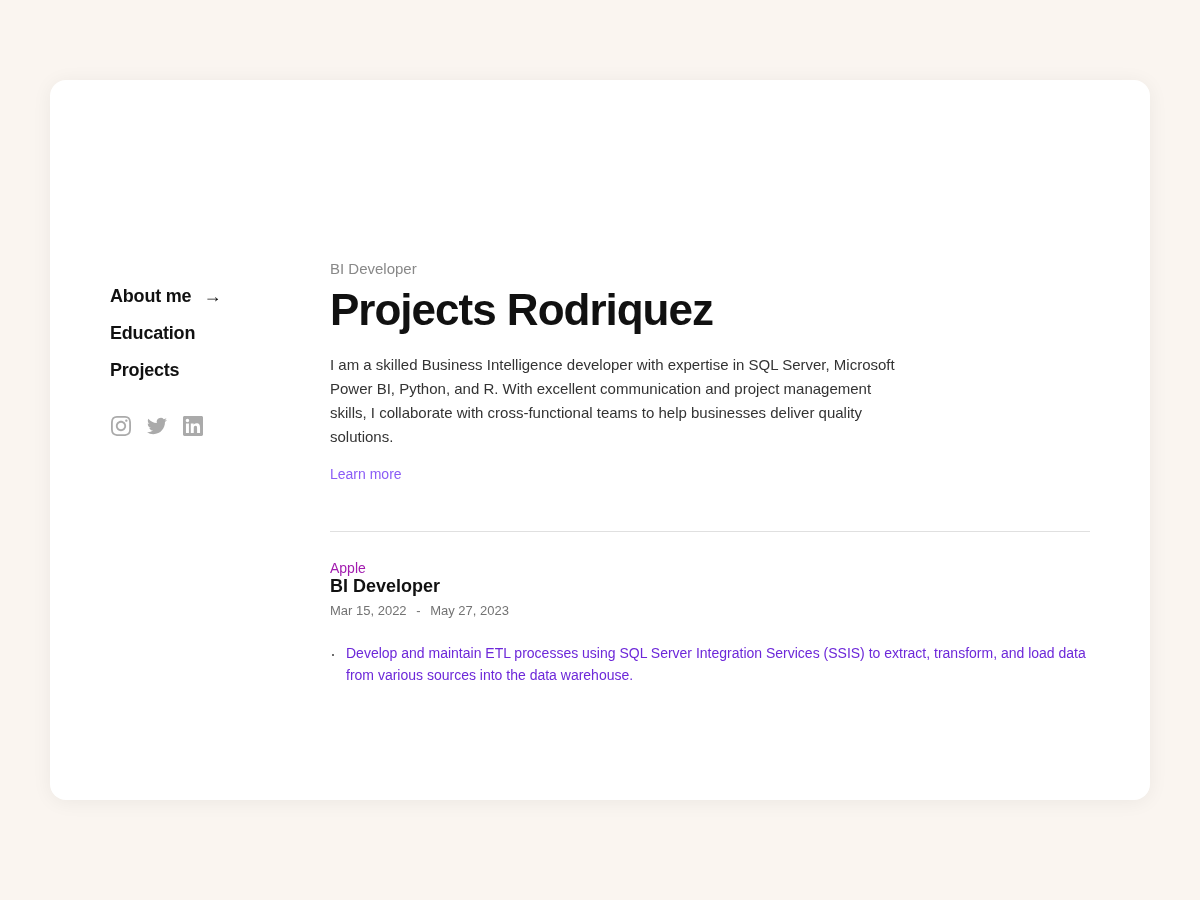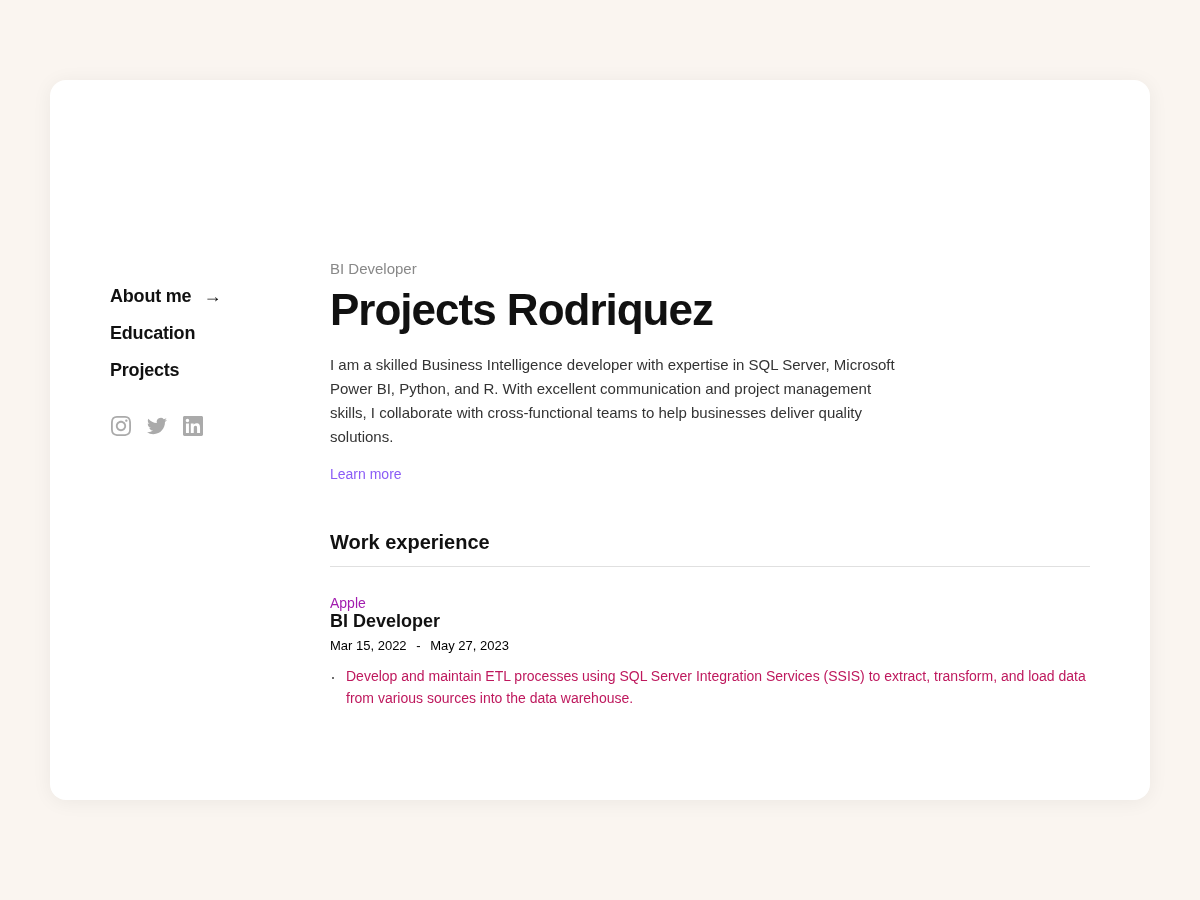--- a/index.html
+++ b/index.html
@@ -151,36 +151,36 @@
 
     .job-title {
       font-size: 18px;
       font-weight: 700;
       color: #111111;
       margin-bottom: 6px;
     }
 
     .job-dates {
       font-size: 13px;
-      color: #000000;
-      margin-bottom: 12px;
+      color: #737373;
+      margin-bottom: 24px;
     }
 
     .job-dates .separator {
       margin: 0 6px;
     }
 
     .bullet-list {
       list-style: none;
       padding: 0;
     }
 
     .bullet-list li {
       font-size: 14px;
-      color: #be185d;
+      color: #6d28d9;
       line-height: 1.6;
       padding-left: 16px;
       position: relative;
       margin-bottom: 6px;
     }
 
     .bullet-list li::before {
       content: '·';
       position: absolute;
       left: 0;
@@ -235,21 +235,20 @@
   <main class="main-content">
 
     <div>
       <p class="profile-subtitle">BI Developer</p>
       <h1 class="profile-name">Projects Rodriquez</h1>
       <p class="profile-bio">I am a skilled Business Intelligence developer with expertise in SQL Server, Microsoft Power BI, Python, and R. With excellent communication and project management skills, I collaborate with cross-functional teams to help businesses deliver quality solutions.</p>
       <a class="learn-more">Learn more</a>
     </div>
 
     <div class="section-divider">
-      <h2 class="section-title">Work experience</h2>
       <hr class="divider-line">
 
       <div>
         <p class="company-name">Apple</p>
         <h3 class="job-title">BI Developer</h3>
         <p class="job-dates">
           <span>Mar 15, 2022</span>
           <span class="separator"> - </span>
           <span>May 27, 2023</span>
         </p>

